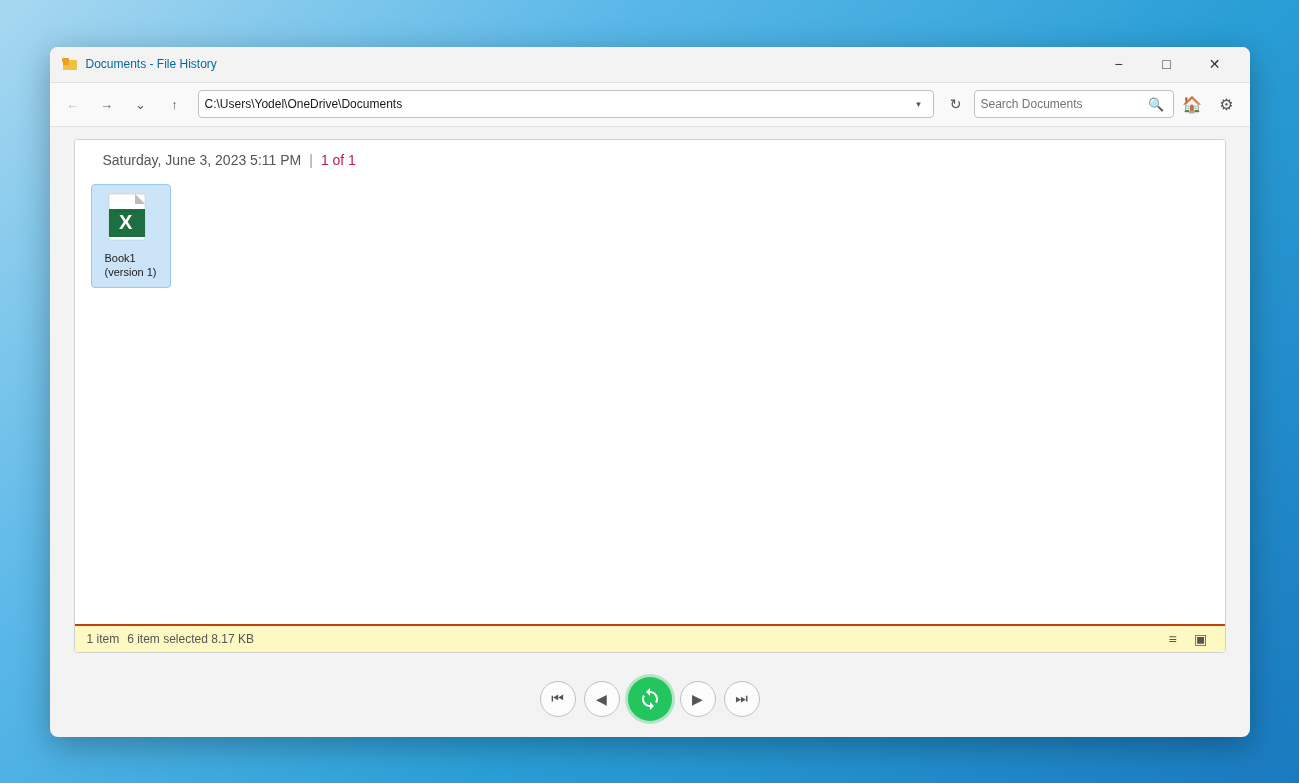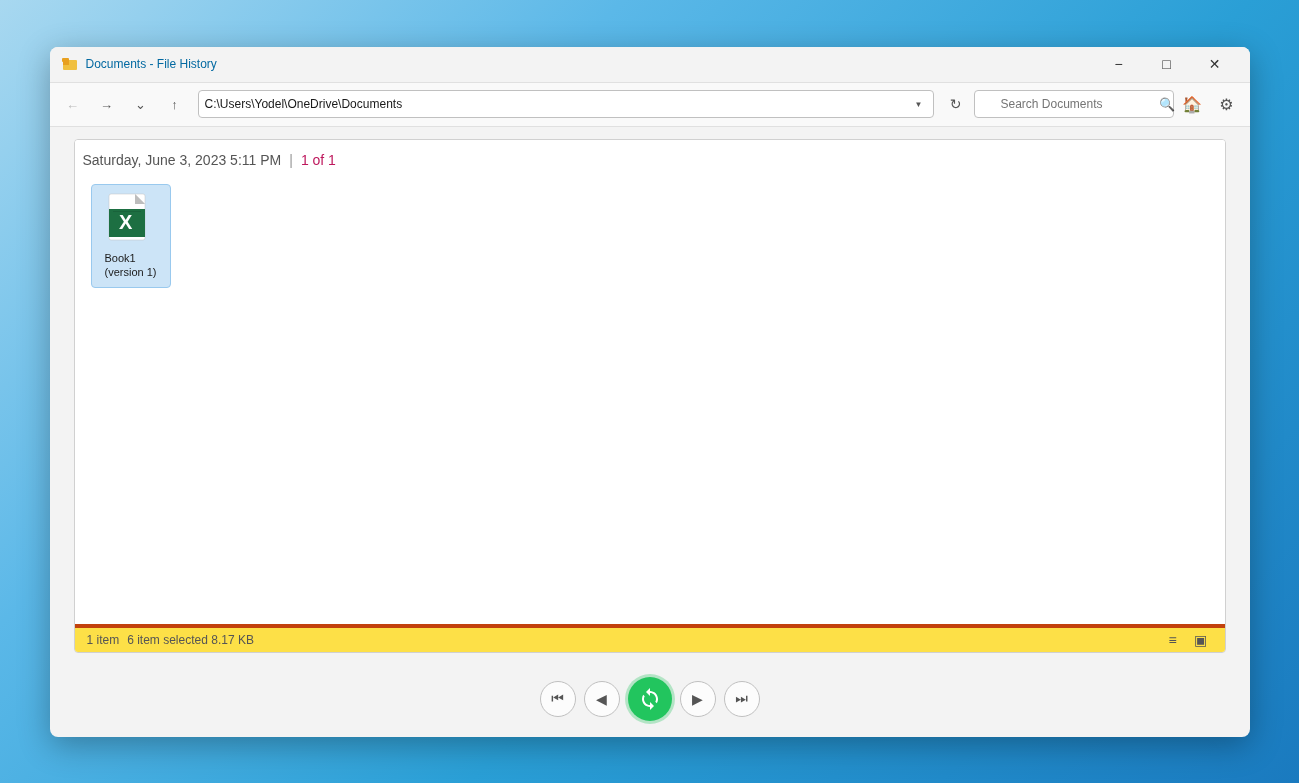--- a/index.html
+++ b/index.html
@@ -147,21 +147,20 @@
       padding: 0 6px;
       gap: 4px;
     }
     .search-input {
       flex: 1;
       border: none;
       outline: none;
       font-size: 12px;
       color: #0f172a;
       background: transparent;
-      margin-left: 20px;
     }
     .search-icon-btn {
       width: 20px;
       height: 20px;
       border: none;
       background: transparent;
       cursor: pointer;
       display: flex;
       align-items: center;
       justify-content: center;
@@ -186,21 +185,21 @@
       flex: 1;
       background: white;
       display: flex;
       flex-direction: column;
       overflow: hidden;
       margin: 12px 24px;
       border: 1px solid #d0d0d0;
       border-radius: 4px;
     }
     .date-header {
-      padding: 12px 16px 8px 8px;
+      padding: 12px 16px 8px 28px;
       font-size: 14px;
       color: #555;
       display: flex;
       align-items: center;
       gap: 8px;
       background: white;
     }
     .date-text { color: #555; }
     .separator { color: #999; }
     .page-info { color: #be185d; }
@@ -237,22 +236,22 @@
     .file-name {
       font-size: 11px;
       text-align: left;
       color: #1a1a1a;
       word-break: break-word;
       line-height: 1.3;
     }
     
     .status-bar {
       height: 28px;
-      background: #fde047;
-      border-top: 4px solid #c2410c;
+      background: #fef9c3;
+      border-top: 2px solid #c2410c;
       display: flex;
       align-items: center;
       padding: 4px 12px;
       font-size: 12px;
       color: #555;
       gap: 8px;
     }
     .status-bar-right {
       margin-left: auto;
       display: flex;

